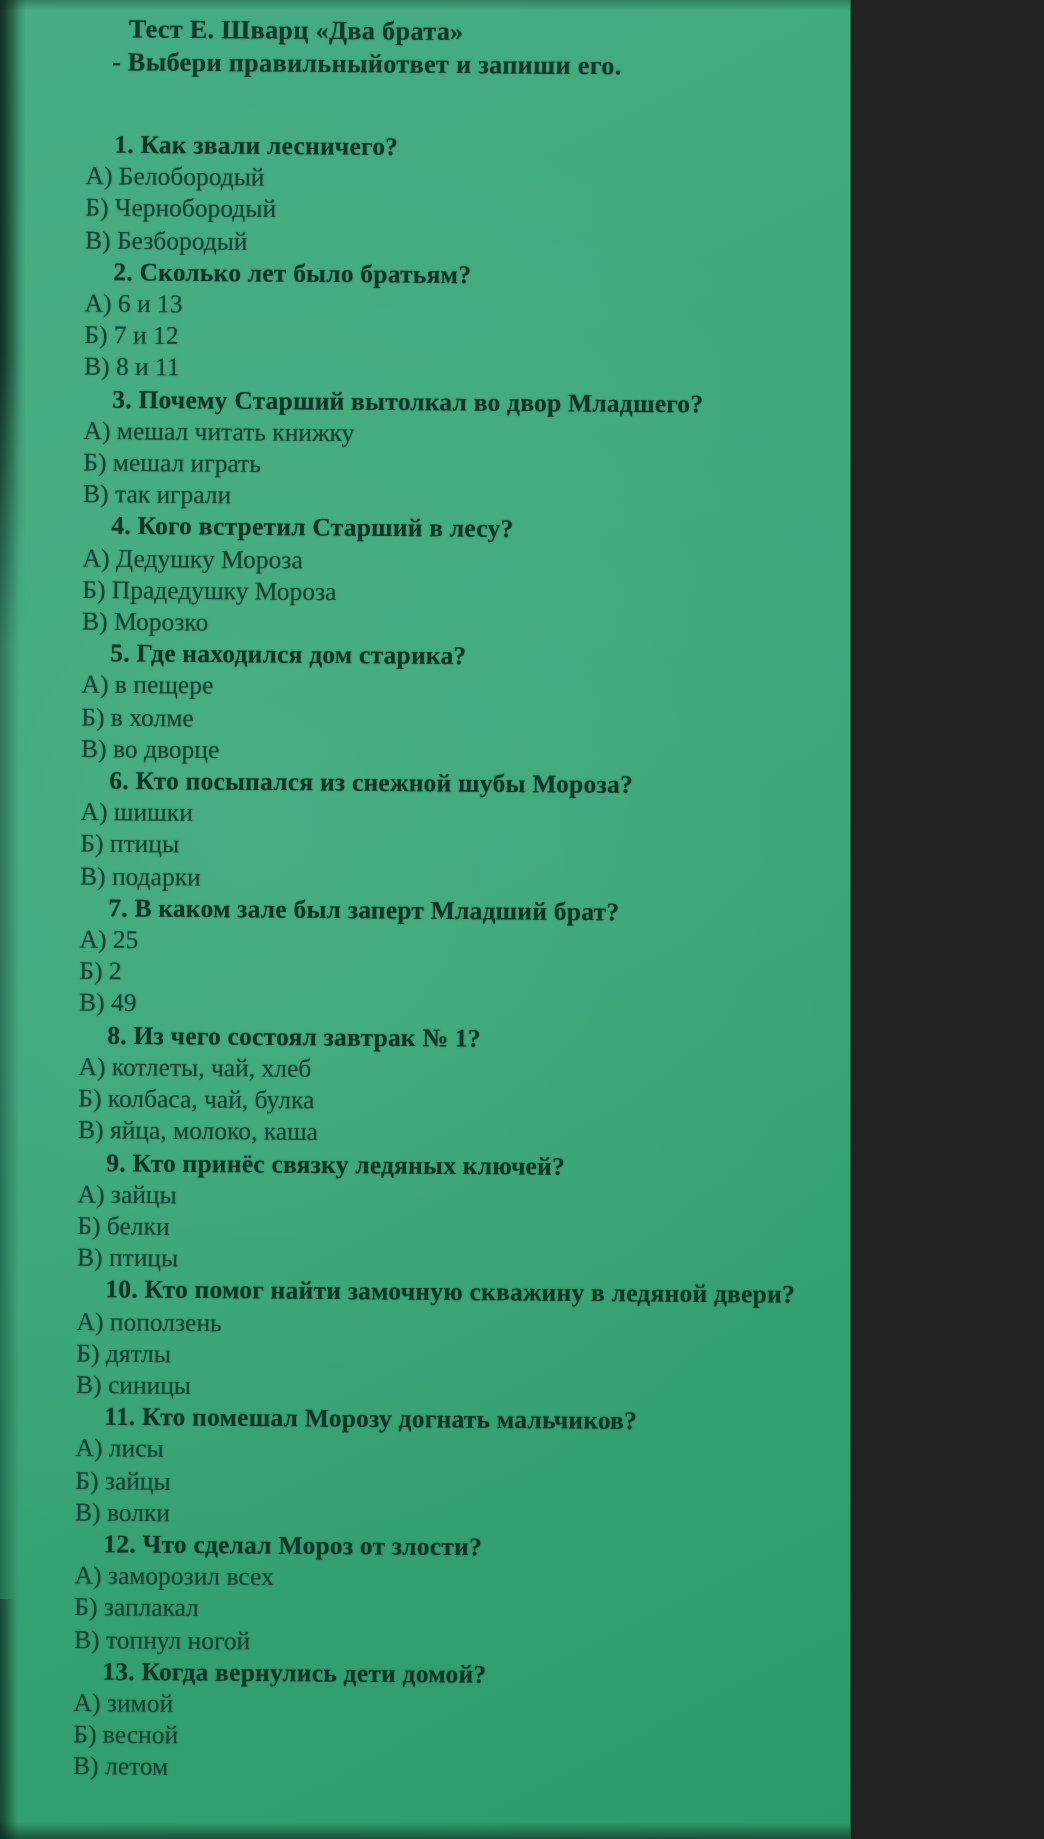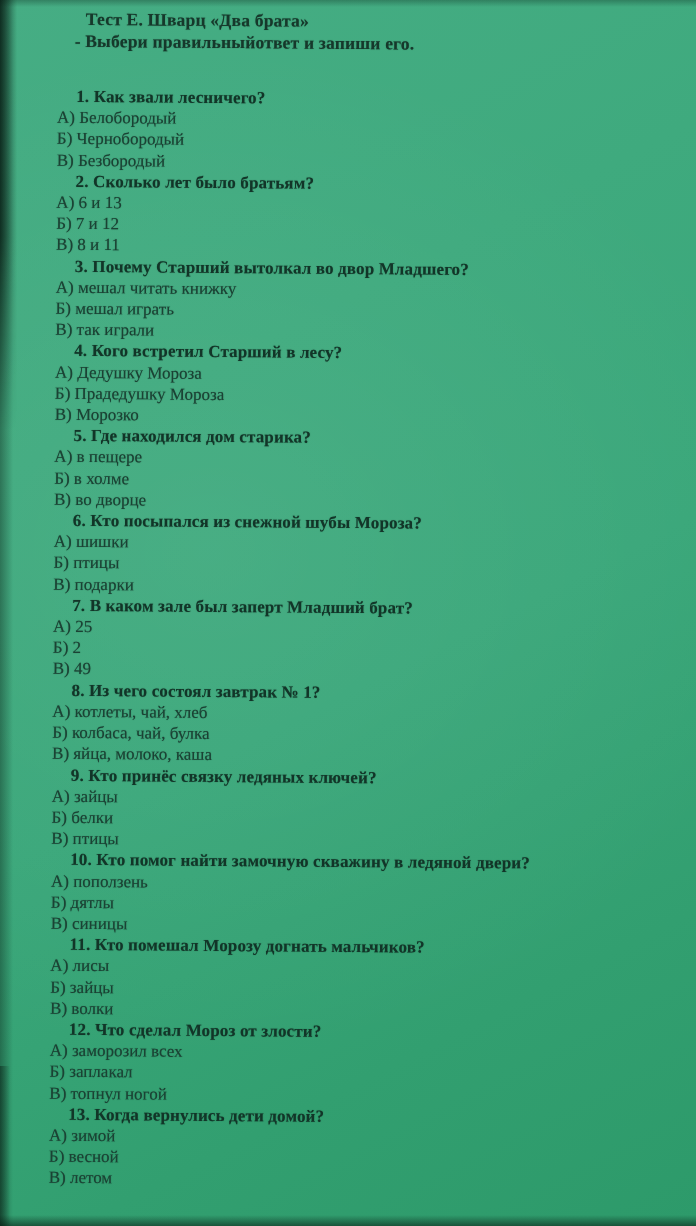--- a/index.html
+++ b/index.html
@@ -2,21 +2,21 @@
 <html><head>
 <meta charset="utf-8">
 <style>
   html, body {
     margin: 0;
     padding: 0;
     background: #222;
   }
   .photo {
     position: relative;
-    width: 696px;
+    width: 567px;
     height: 1226px;
     overflow: hidden;
     font-family: "Liberation Serif", "DejaVu Serif", serif;
     background:
       radial-gradient(120% 60% at 30% 45%, rgba(255,255,255,0.06), rgba(255,255,255,0) 70%),
       linear-gradient(153deg, #46ad84 0%, #3faa7e 30%, #3aa77a 55%, #329f70 80%, #2d9a6a 100%);
   }
   
   .edge-left {
     position: absolute; left: 0; top: 0; bottom: 0; width: 13px;

